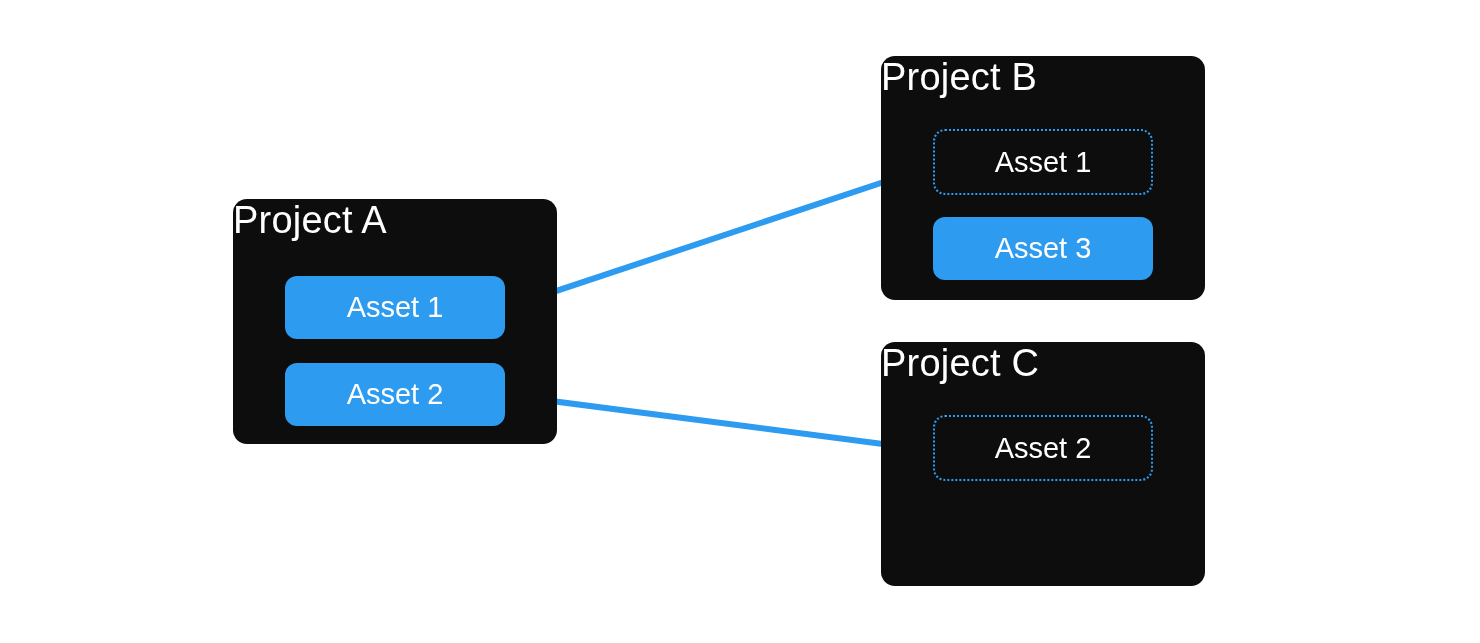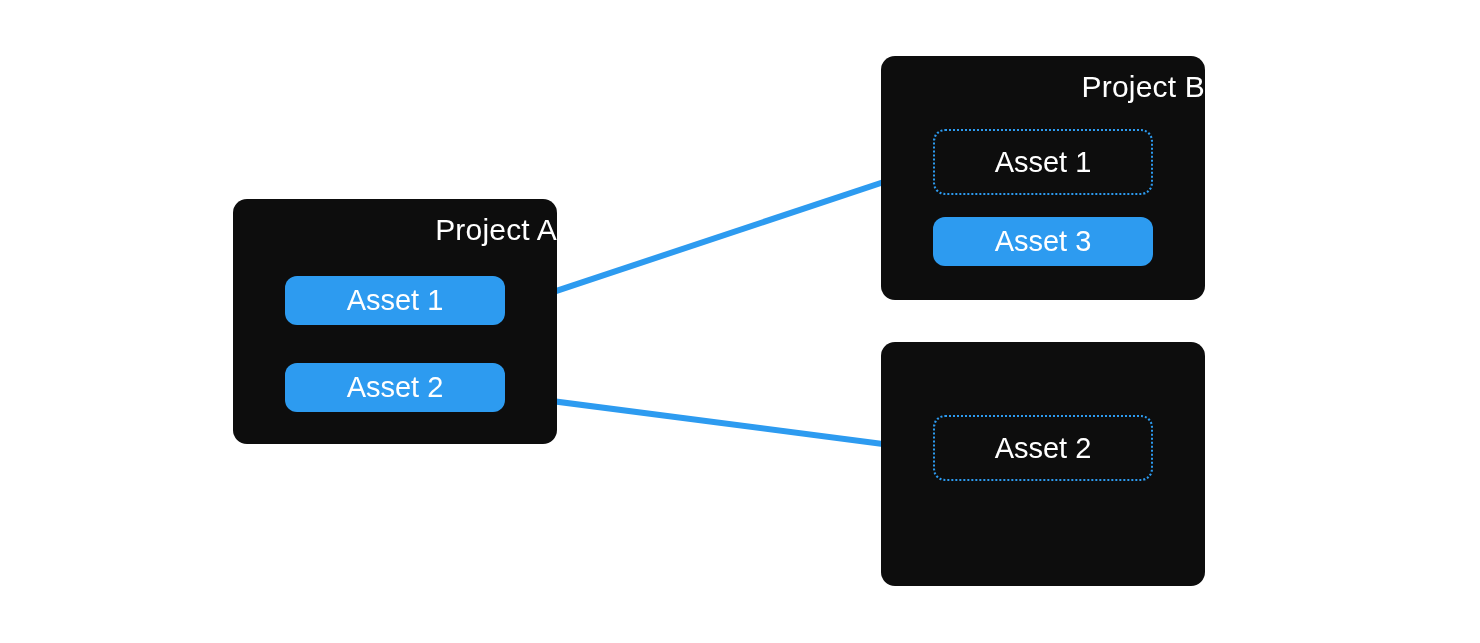--- a/index.html
+++ b/index.html
@@ -28,32 +28,32 @@
     position: absolute;
     width: 324px;
     background: var(--box);
     border-radius: 14px;
   }
   .project-a { left: 233px; top: 199px; height: 245px; }
   .project-b { left: 881px; top: 56px;  height: 244px; }
   .project-c { left: 881px; top: 342px; height: 244px; }
   .project-title {
     position: absolute;
-    top: 14px; left: 0; right: 0;
-    text-align: right;
-    font-size: 30px;
+    top: 0; left: 0; right: 0;
+    text-align: left;
+    font-size: 38px;
     font-weight: 500;
     color: var(--text);
     letter-spacing: 0.2px;
   }
   .chip {
     position: absolute;
     left: 52px;
     width: 220px;
-    height: 49px;
+    height: 63px;
     border-radius: 12px;
     display: flex;
     align-items: center;
     justify-content: center;
     font-size: 29px;
     font-weight: 500;
     color: var(--text);
   }
   .chip.solid { background: var(--accent); }
   .chip.dashed {
@@ -87,16 +87,17 @@
     <div class="chip solid chip-bottom">Asset 2</div>
   </div>
 
   <div class="project project-b">
     <div class="project-title">Project B</div>
     <div class="chip dashed chip-top">Asset 1</div>
     <div class="chip solid chip-bottom">Asset 3</div>
   </div>
 
   <div class="project project-c">
+    <div class="project-title">Project C</div>
     <div class="chip dashed chip-top">Asset 2</div>
   </div>
 
 </div>
 
 </body></html>

